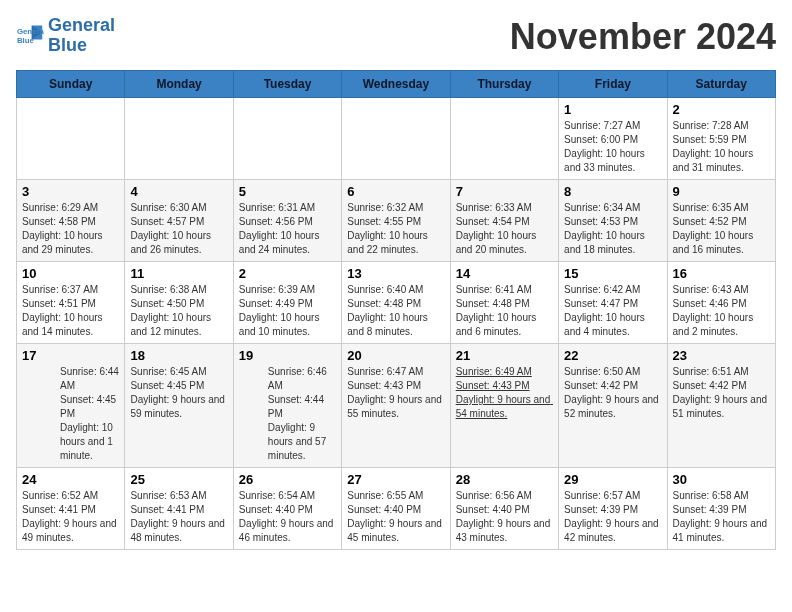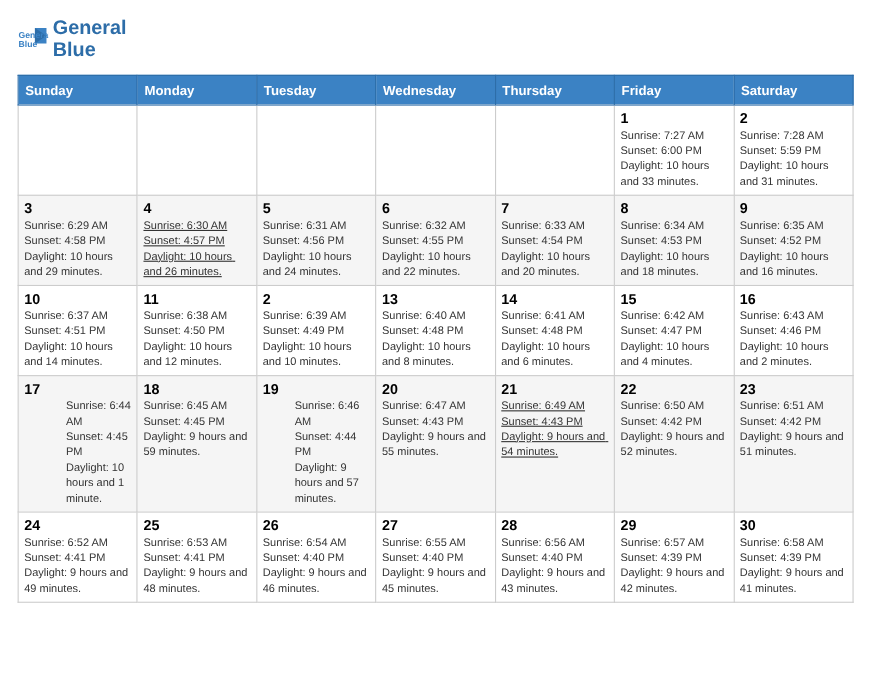--- a/index.html
+++ b/index.html
@@ -46,22 +46,22 @@
       font-size: 15px;
       color: #555;
     }
     .calendar {
       width: 100%;
       border-collapse: collapse;
       font-size: 10.5px;
     }
     .calendar th {
       background-color: #3b82c4;
-      color: #ffffff;
-      text-align: left;
+      color: #0f172a;
+      text-align: center;
       padding: 6px 6px;
       font-size: 12px;
       font-weight: bold;
       border: 1px solid #2d6da8;
     }
     .calendar td {
       border: 1px solid #ccc;
       vertical-align: top;
       padding: 4px 5px;
       width: 108px;
@@ -97,20 +97,21 @@
       <text x="1" y="24" font-family="Arial" font-weight="bold" font-size="9" fill="#3b82c4">Blue</text>
     </svg>
     <div>
       <div class="logo-text">
         <span>General</span>
         <span>Blue</span>
       </div>
     </div>
   </div>
   <div class="title-area">
+    <div class="month-title">November 2024</div>
   </div>
 </div>
 
 <table class="calendar">
   <thead>
     <tr>
     <th>Sunday</th>
         <th>Monday</th>
         <th>Tuesday</th>
         <th>Wednesday</th>
@@ -141,21 +142,21 @@
       </tr>
       <tr>
         <td>
           <span class="day-num">3</span>
           <div class="day-info" style="white-space: pre-wrap;">Sunrise: 6:29 AM
 Sunset: 4:58 PM
 Daylight: 10 hours and 29 minutes.</div>
         </td>
         <td>
           <span class="day-num">4</span>
-          <div class="day-info" style="white-space: pre-wrap; text-decoration: underline;">Sunrise: 6:30 AM
+          <div class="day-info" style="white-space: pre-wrap;">Sunrise: 6:30 AM
 Sunset: 4:57 PM
 Daylight: 10 hours and 26 minutes.</div>
         </td>
         <td>
           <span class="day-num">5</span>
           <div class="day-info" style="white-space: pre-wrap;">Sunrise: 6:31 AM
 Sunset: 4:56 PM
 Daylight: 10 hours and 24 minutes.</div>
         </td>
         <td>

